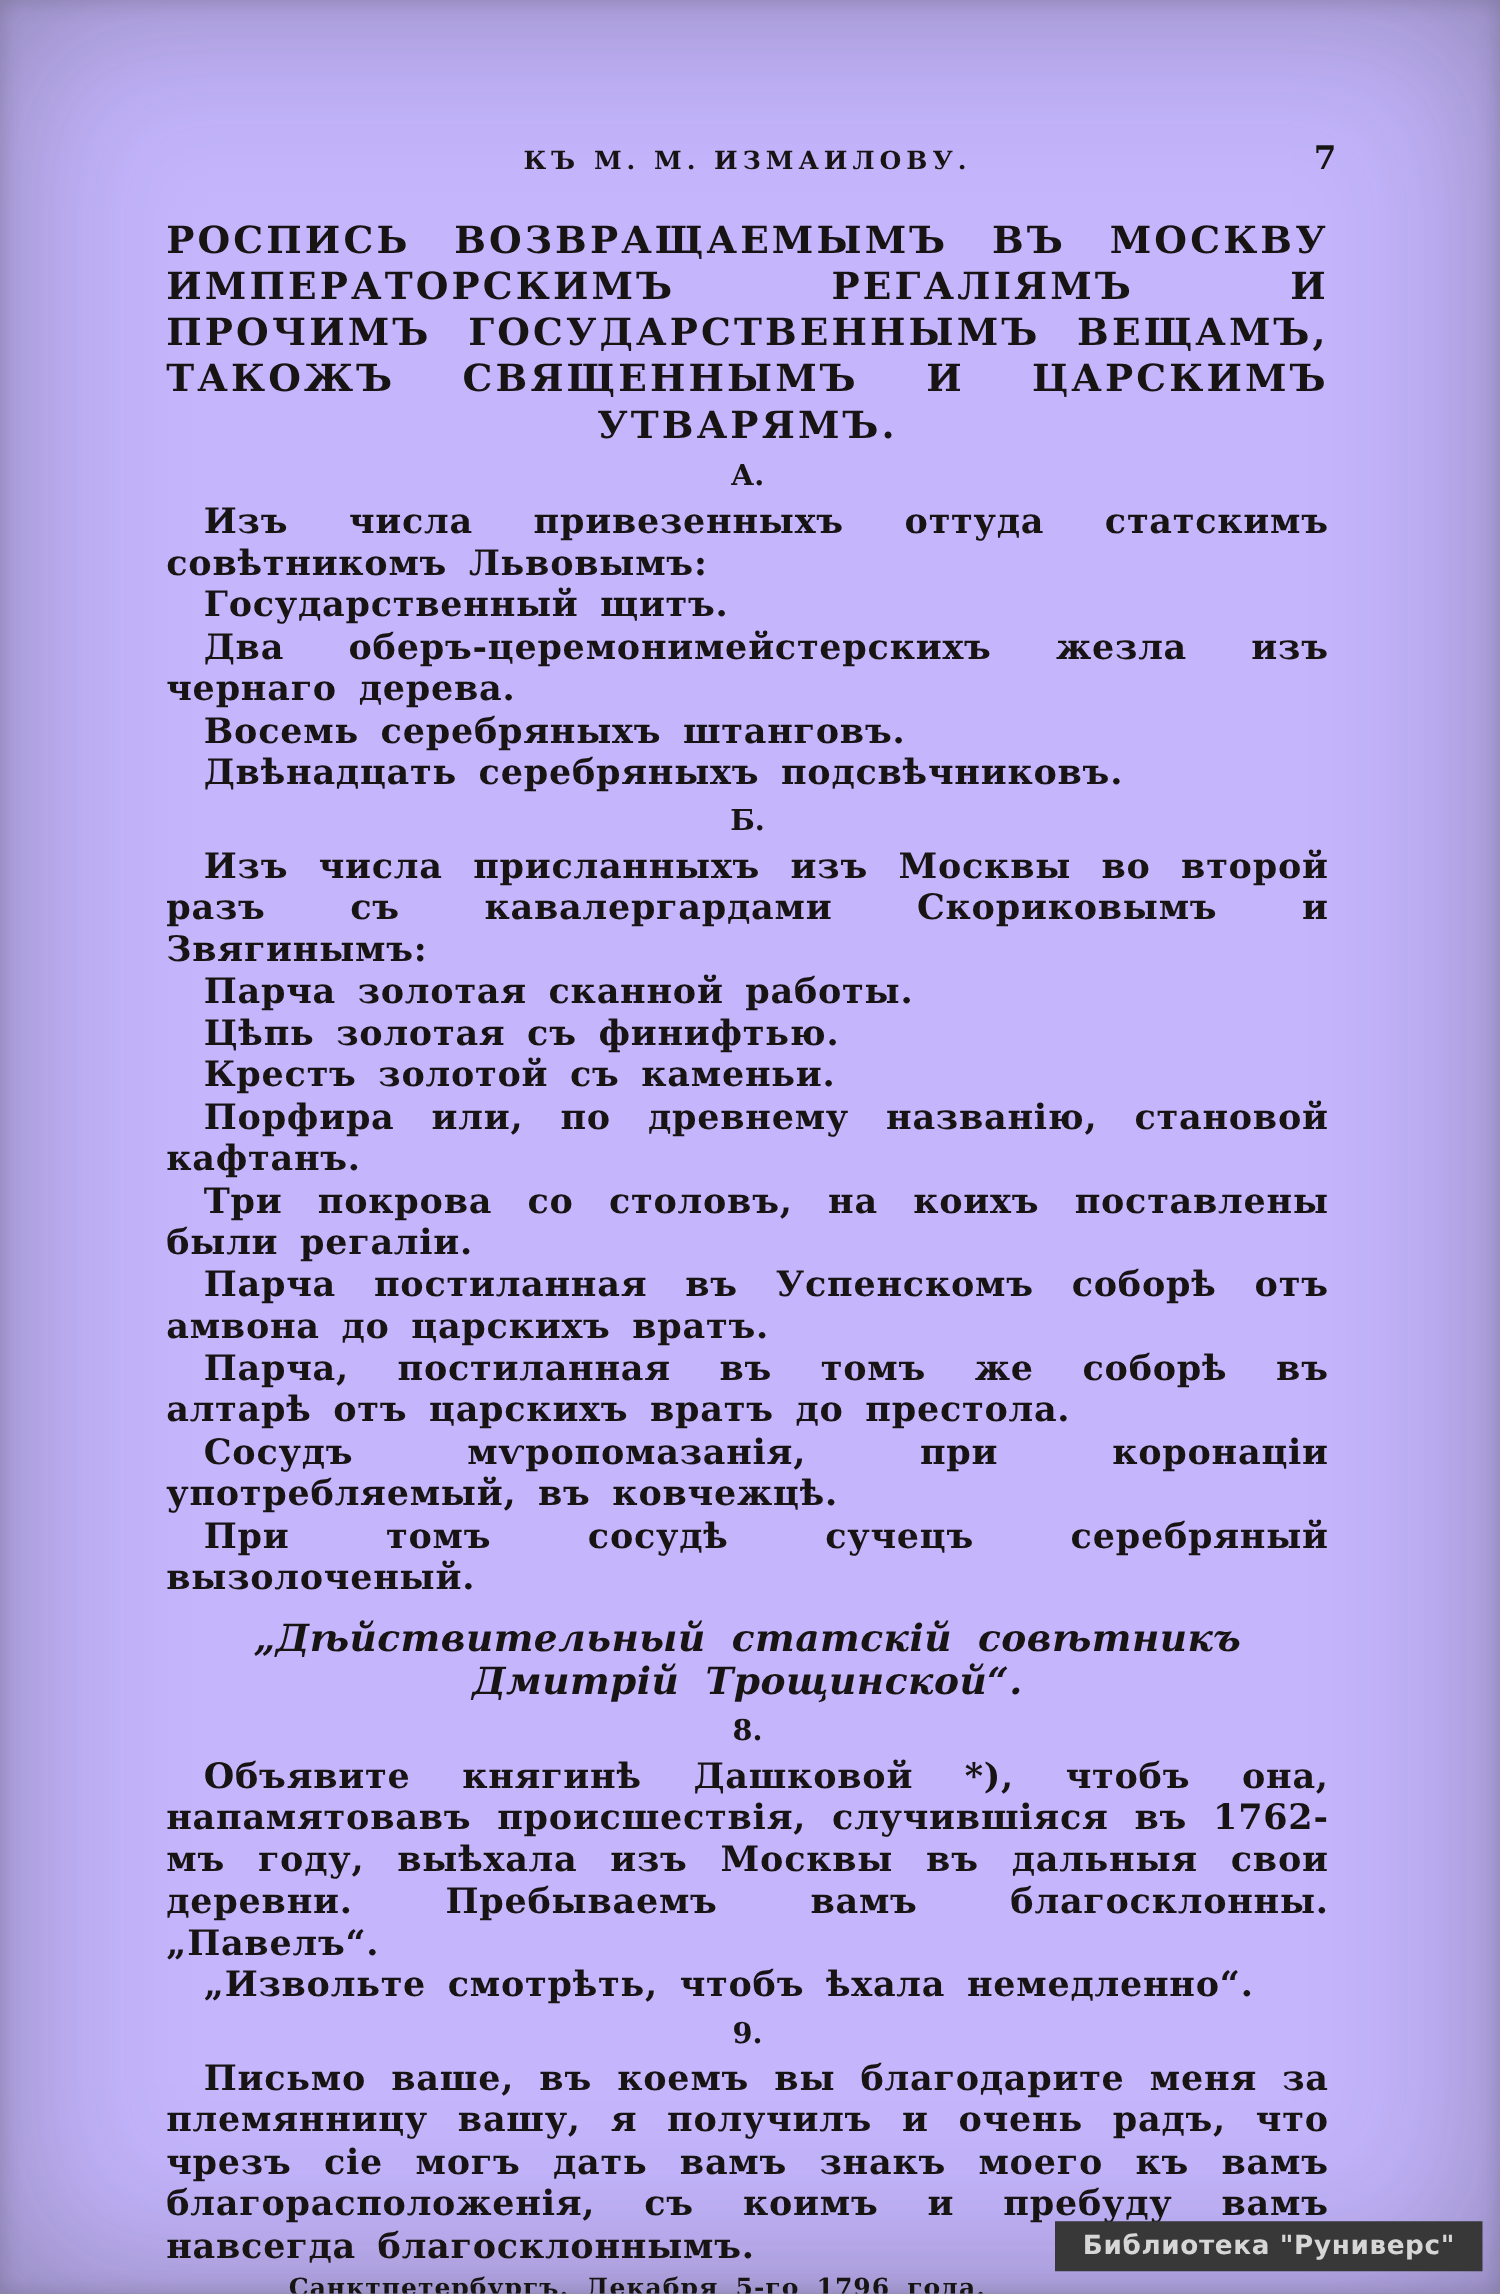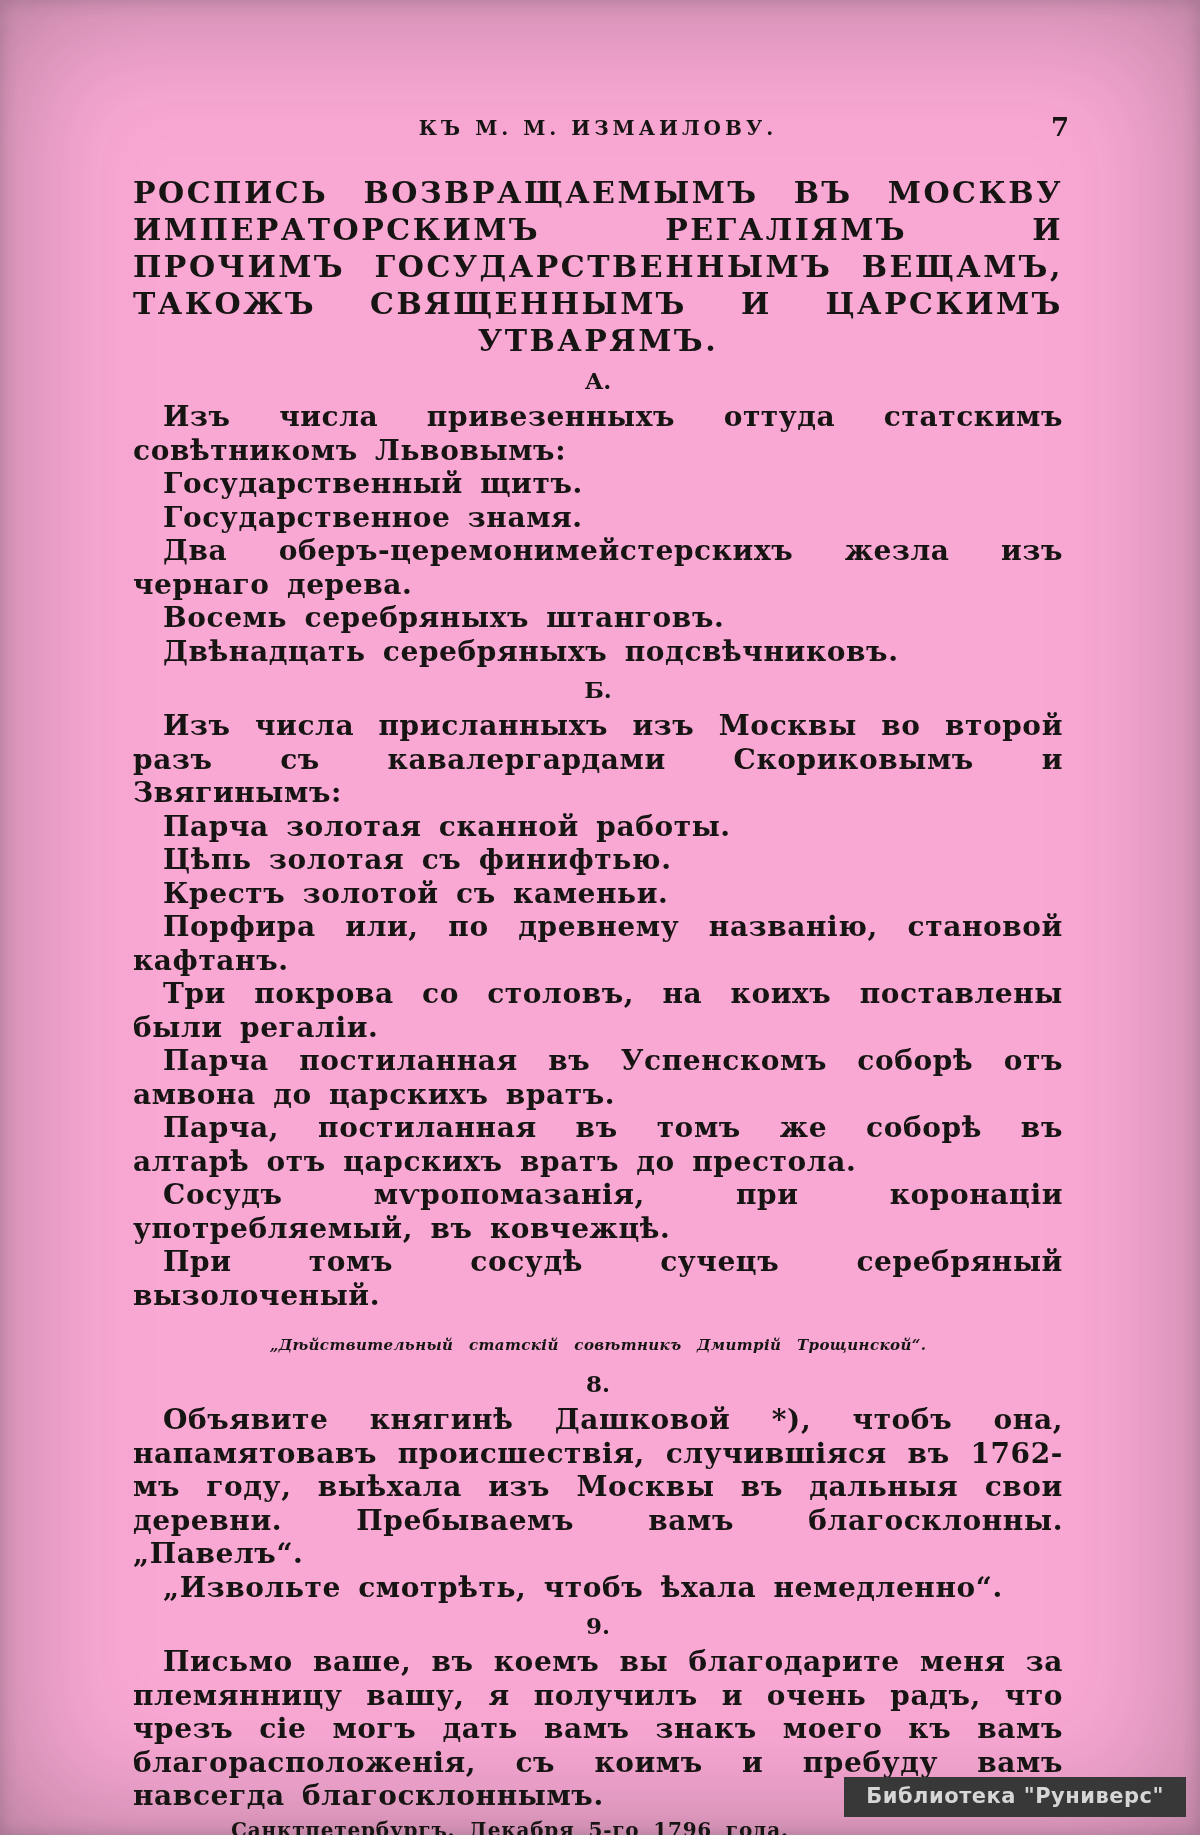--- a/index.html
+++ b/index.html
@@ -1,21 +1,21 @@
 <!DOCTYPE html>
 <html><head>
 <meta charset="utf-8">
 <style>
   html, body { margin: 0; padding: 0; background: #9e9e9e; }
   .scan {
     position: relative;
     width: 1200px;
     height: 1835px;
     margin: 0 auto;
-    background: #f9a8d4;
+    background: #c4b5fd;
     color: #171513;
     font-family: "DejaVu Serif", "Liberation Serif", serif;
     overflow: hidden;
     box-shadow: inset 0 0 140px rgba(40,40,40,0.35), inset 0 0 18px rgba(60,60,60,0.25);
   }
   .content {
     padding: 116px 137px 0 133px;
   }
   .running-head {
     position: relative;
@@ -54,21 +54,21 @@
     font-size: 28px;
     font-weight: bold;
     line-height: 33.5px;
     letter-spacing: 0.6px;
     word-spacing: 7px;
     text-indent: 30px;
     text-align: justify;
   }
   p.signature-line {
     margin: 16px 0 4px 0;
-    font-size: 15px;
+    font-size: 30px;
     font-weight: bold;
     font-style: italic;
     line-height: 34px;
     word-spacing: 10px;
     letter-spacing: 0.4px;
     text-align: center;
     text-indent: 0;
   }
   p.dateline {
     margin: 0;
@@ -103,21 +103,20 @@
     <div class="running-head">
       <span>КЪ М. М. ИЗМАИЛОВУ.</span>
       <span class="page-number">7</span>
     </div>
 
     <p class="doc-title">РОСПИСЬ ВОЗВРАЩАЕМЫМЪ ВЪ МОСКВУ ИМПЕРАТОРСКИМЪ РЕГАЛІЯМЪ И ПРОЧИМЪ ГОСУДАРСТВЕННЫМЪ ВЕЩАМЪ, ТАКОЖЪ СВЯЩЕННЫМЪ И ЦАРСКИМЪ УТВАРЯМЪ.</p>
 
     <div class="section-heading">А.</div>
     <p class="line">Изъ числа привезенныхъ оттуда статскимъ совѣтникомъ Львовымъ:</p>
     <p class="line">Государственный щитъ.</p>
-    <p class="line">Государственное знамя.</p>
     <p class="line">Два оберъ-церемонимейстерскихъ жезла изъ чернаго дерева.</p>
     <p class="line">Восемь серебряныхъ штанговъ.</p>
     <p class="line">Двѣнадцать серебряныхъ подсвѣчниковъ.</p>
 
     <div class="section-heading">Б.</div>
     <p class="line">Изъ числа присланныхъ изъ Москвы во второй разъ съ кавалергардами Скориковымъ и Звягинымъ:</p>
     <p class="line">Парча золотая сканной работы.</p>
     <p class="line">Цѣпь золотая съ финифтью.</p>
     <p class="line">Крестъ золотой съ каменьи.</p>
     <p class="line">Порфира или, по древнему названію, становой кафтанъ.</p>

